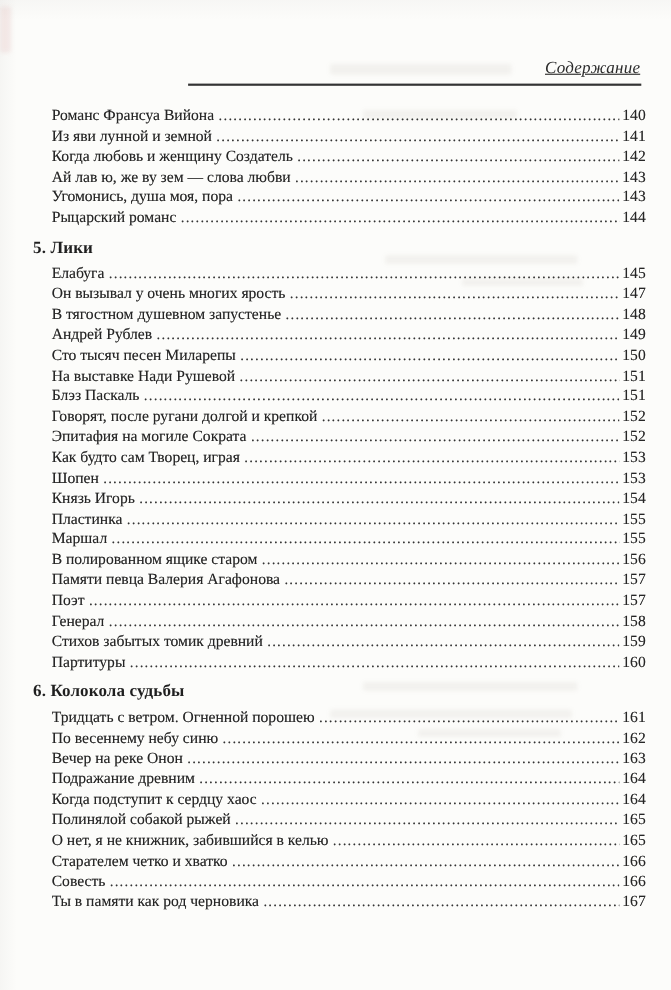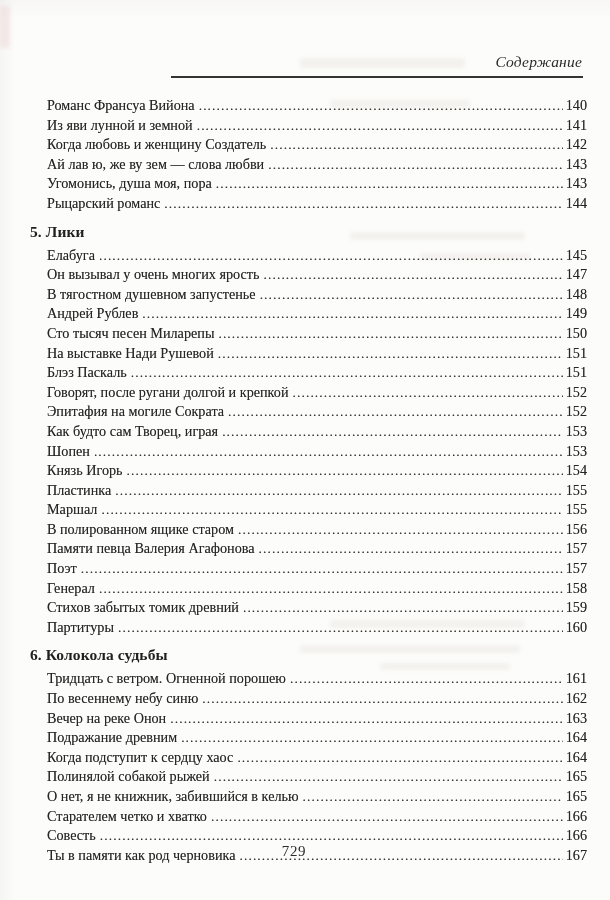--- a/index.html
+++ b/index.html
@@ -32,21 +32,21 @@
   .ghost {
     position: absolute;
     pointer-events: none;
     background: rgba(110, 100, 90, 0.07);
     filter: blur(2px);
     border-radius: 2px;
   }
   .ghost.pink {
     background: rgba(205, 125, 125, 0.13);
   }
-  header { position: relative; }
+  header { position: relative; text-decoration: underline; }
   .header-title {
     text-align: right;
     font-style: italic;
     font-size: 15.5px;
     line-height: 19px;
     padding-right: 5px;
     letter-spacing: 0.2px;
     color: #2a2a2a;
   }
   .header-rule {
@@ -304,17 +304,14 @@
           <span class="toc-page">166</span>
         </div>
         <div class="toc-row">
           <span class="toc-title">Ты в памяти как род черновика</span>
           <span class="toc-leader">....................................................................................................................................................................................................................................................................</span>
           <span class="toc-page">167</span>
         </div>
       </section>
     </main>
 
-  <footer>
-    <div class="folio">729</div>
-  </footer>
 
 </div>
 
 </body></html>

